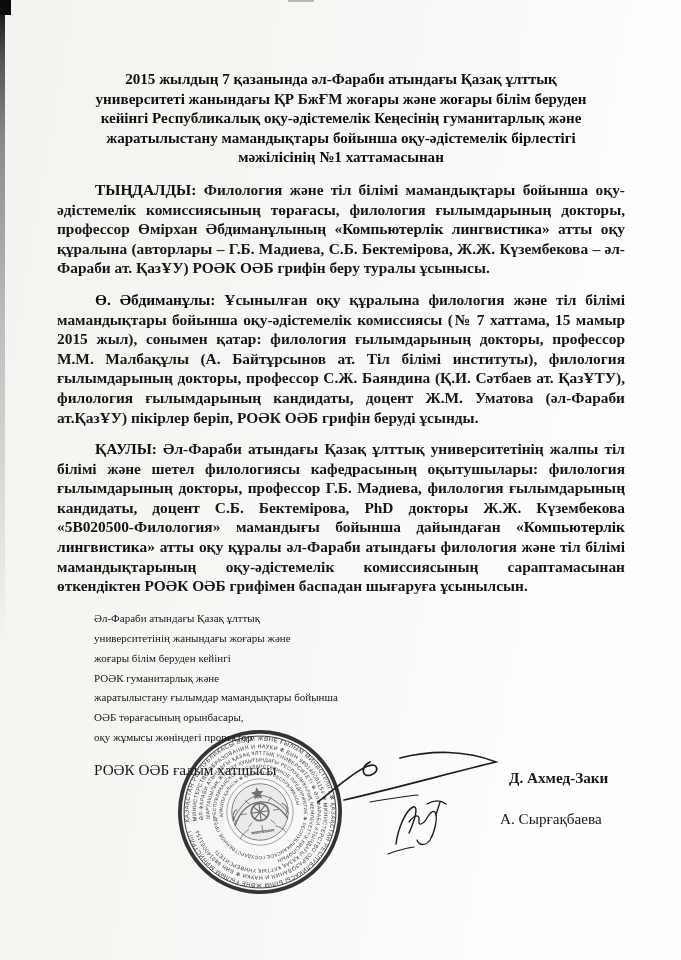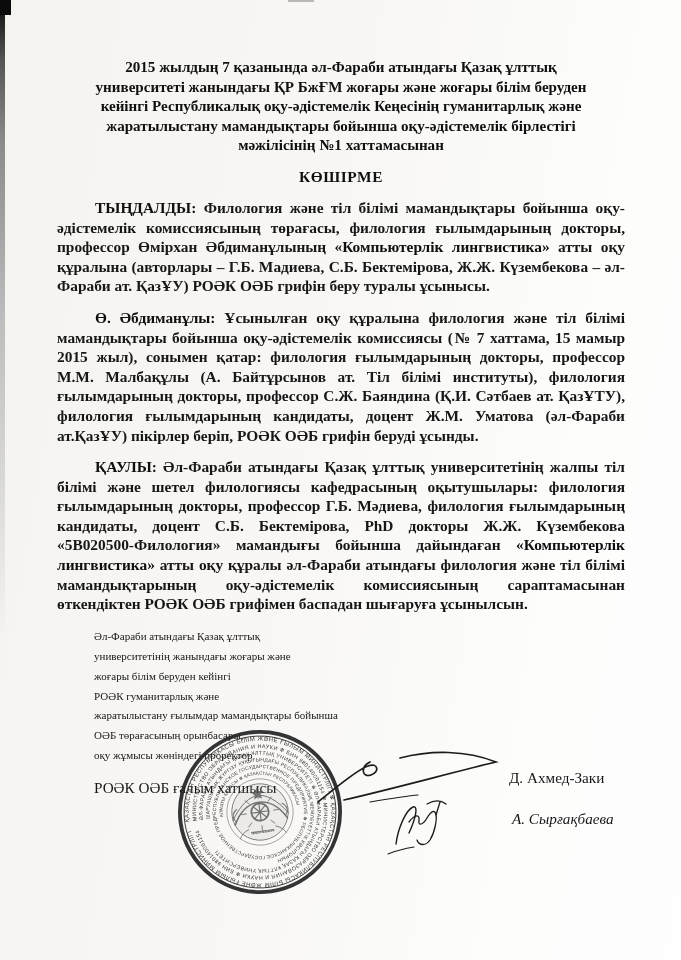--- a/index.html
+++ b/index.html
@@ -7,50 +7,49 @@
     position:relative;width:681px;height:960px;overflow:hidden;
     background:linear-gradient(100deg,#f4f3f0 0%,#f8f7f5 45%,#fdfdfc 78%,#fefefe 100%);
     font-family:"Liberation Serif",serif;color:#171717;
   }
   .edge-strip{position:absolute;left:0;top:0;width:5px;height:650px;
     background:linear-gradient(#050505 0px,#1b1b1b 14px,#555 60px,#8a8a8a 140px,#bdbdbd 320px,rgba(190,190,190,0) 640px);}
   .corner-blob{position:absolute;left:0;top:0;width:11px;height:15px;background:#0b0b0b;}
   .top-speck{position:absolute;left:288px;top:0;width:26px;height:2px;background:#b9b9b6;}
   .content{position:absolute;left:57px;right:56px;top:58px;}
   .title{font-weight:bold;text-align:center;font-size:15.1px;line-height:19.6px;
-    max-width:534px;margin:0 auto;white-space:pre-line;color:#101010;}
+    max-width:534px;margin:12px auto;white-space:pre-line;color:#101010;}
   .copy-label{font-weight:bold;text-align:center;font-size:15.4px;margin-top:12px;letter-spacing:.6px;color:#101010;}
   .para{font-size:15.4px;line-height:19.6px;text-align:justify;text-indent:38px;margin:12px 0 0 0;font-weight:bold;}
   .para b{color:#0f0f0f;}
   .sig-block{font-size:11px;line-height:19.9px;margin:13px 0 0 37px;white-space:pre-line;}
   .secretary-line{font-size:15.2px;margin:13px 0 0 37px;}
   .name{position:absolute;font-size:15.2px;white-space:nowrap;}
-  .name-1{left:509px;top:769px;}
-  .name-2{left:512px;top:810px;font-style:italic;}
+  .name-1{left:509px;top:769px;font-weight:bold;}
+  .name-2{left:500px;top:810px;}
   .stamp{position:absolute;left:177px;top:729px;width:166px;height:166px;
     transform:rotate(-8deg);opacity:.93;}
   .signatures{position:absolute;left:296px;top:722px;width:235px;height:150px;}
 </style>
 </head>
 <body>
 
 <div class="page">
 
   <div class="edge-strip"></div>
   <div class="corner-blob"></div>
   <div class="top-speck"></div>
 
   <div class="content">
     <div class="title">2015 жылдың 7 қазанында әл-Фараби атындағы Қазақ ұлттық
 университеті жанындағы ҚР БжҒМ жоғары және жоғары білім беруден
 кейінгі Республикалық оқу-әдістемелік Кеңесінің гуманитарлық және
 жаратылыстану мамандықтары бойынша оқу-әдістемелік бірлестігі
 мәжілісінің №1 хаттамасынан</div>
 
-    <div class="copy-label">КӨШІРМЕ</div>
 
     <p class="para"><b>ТЫҢДАЛДЫ:</b><span> Филология және тіл білімі мамандықтары бойынша оқу-әдістемелік комиссиясының төрағасы, филология ғылымдарының докторы, профессор Өмірхан Әбдиманұлының </span><b>«Компьютерлік лингвистика»</b><span> атты оқу құралына (авторлары – Г.Б. Мадиева, С.Б. Бектемірова, Ж.Ж. Күзембекова – әл-Фараби ат. ҚазҰУ) РОӘК ОӘБ грифін беру туралы ұсынысы.</span></p>
 
     <p class="para"><b>Ө. Әбдиманұлы:</b><span> Ұсынылған оқу құралына филология және тіл білімі мамандықтары бойынша оқу-әдістемелік комиссиясы (№ 7 хаттама, 15 мамыр 2015 жыл), сонымен қатар: филология ғылымдарының докторы, профессор М.М. Малбақұлы (А. Байтұрсынов ат. Тіл білімі институты), филология ғылымдарының докторы, профессор С.Ж. Баяндина (Қ.И. Сәтбаев ат. ҚазҰТУ), филология ғылымдарының кандидаты, доцент Ж.М. Уматова (әл-Фараби ат.ҚазҰУ) пікірлер беріп, РОӘК ОӘБ грифін беруді ұсынды.</span></p>
 
     <p class="para"><b>ҚАУЛЫ</b><span>: Әл-Фараби атындағы Қазақ ұлттық университетінің жалпы тіл білімі және шетел филологиясы кафедрасының оқытушылары: филология ғылымдарының докторы, профессор Г.Б. Мәдиева, филология ғылымдарының кандидаты, доцент С.Б. Бектемірова, PhD докторы Ж.Ж. Күзембекова «5В020500-Филология» мамандығы бойынша дайындаған </span><b>«Компьютерлік лингвистика»</b><span> атты оқу құралы әл-Фараби атындағы филология және тіл білімі мамандықтарының оқу-әдістемелік комиссиясының сараптамасынан өткендіктен РОӘК ОӘБ грифімен баспадан шығаруға ұсынылсын.</span></p>
 
     <div class="sig-block">Әл-Фараби атындағы Қазақ ұлттық
 университетінің жанындағы жоғары және
 жоғары білім беруден кейінгі

